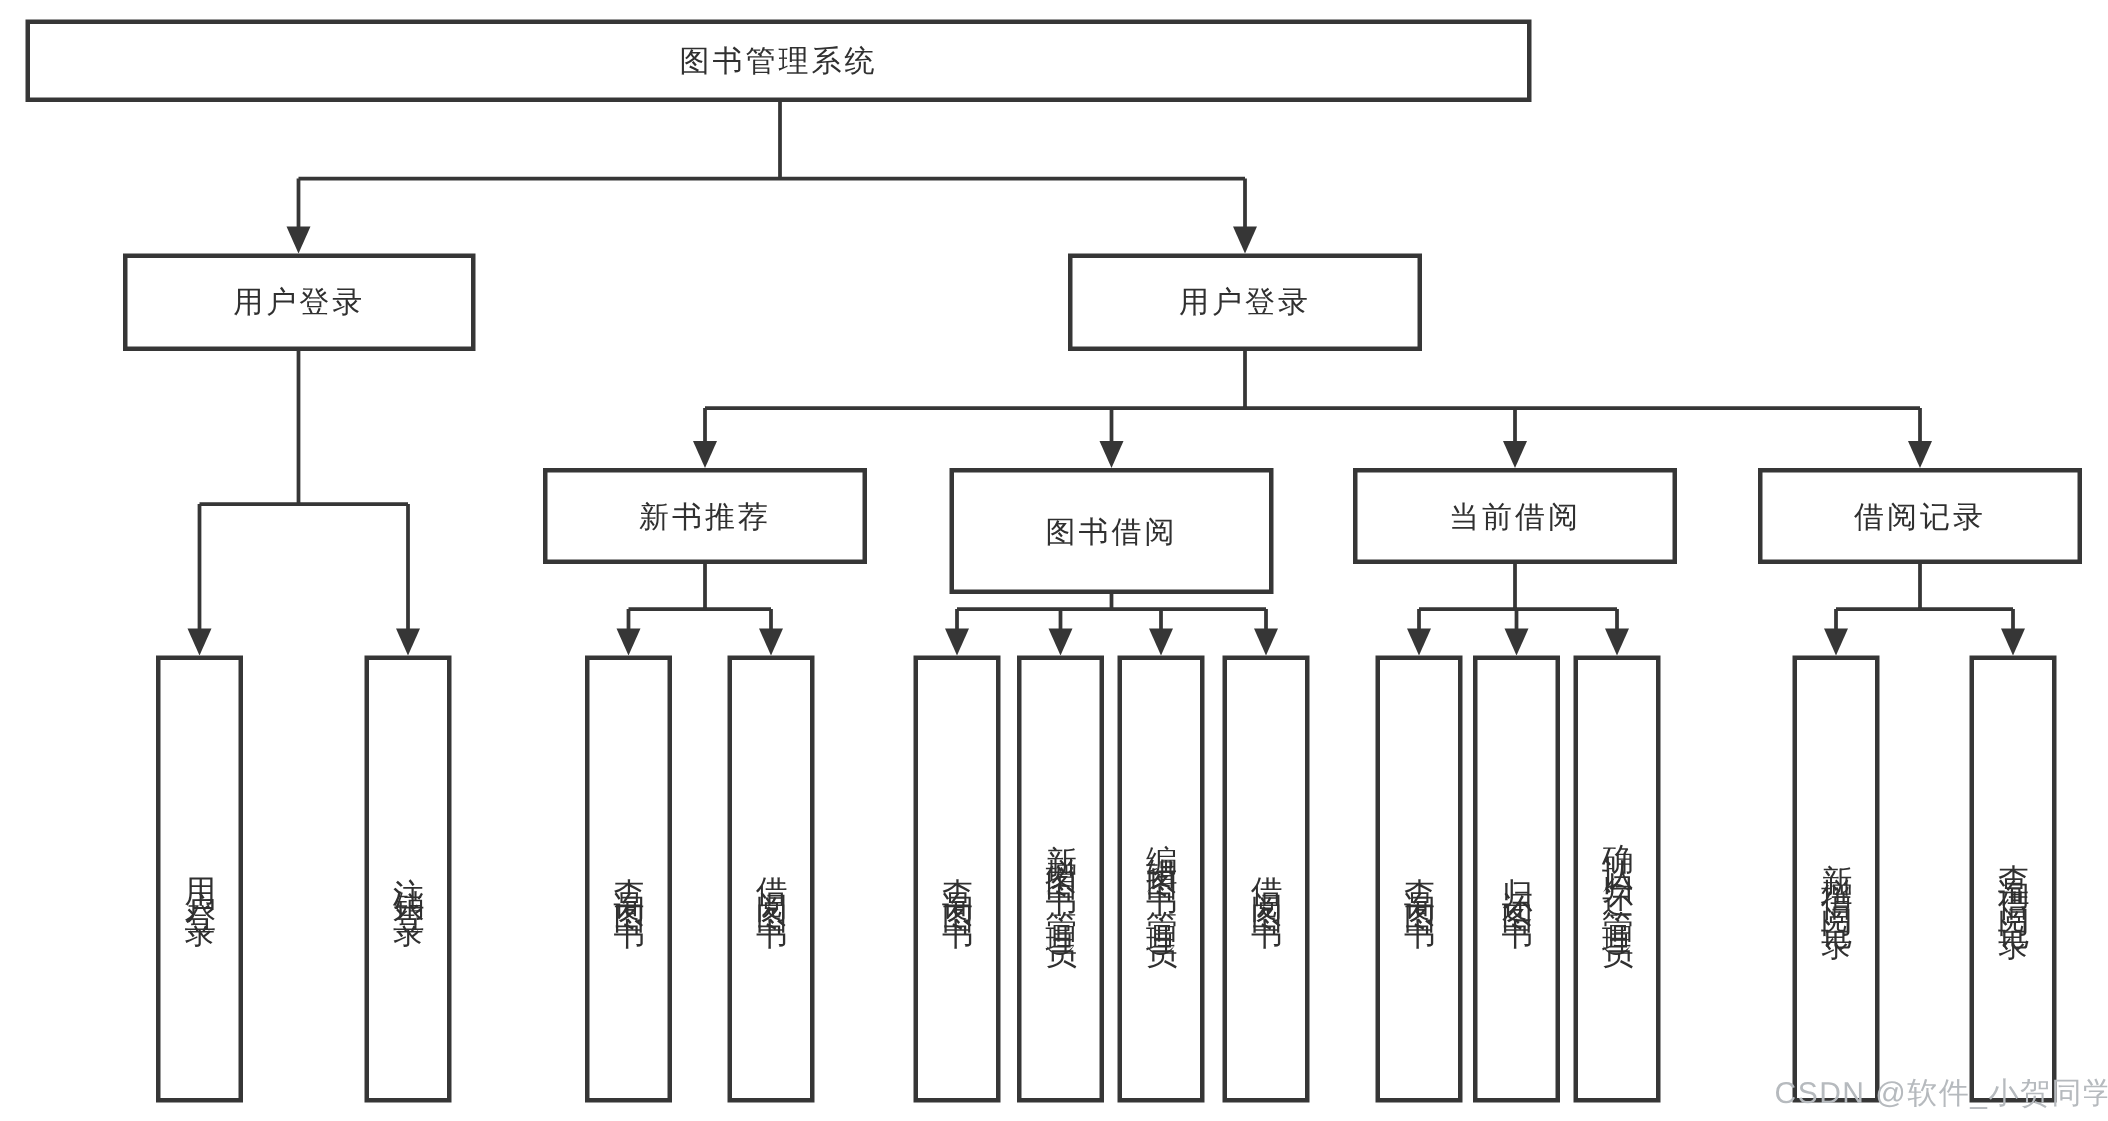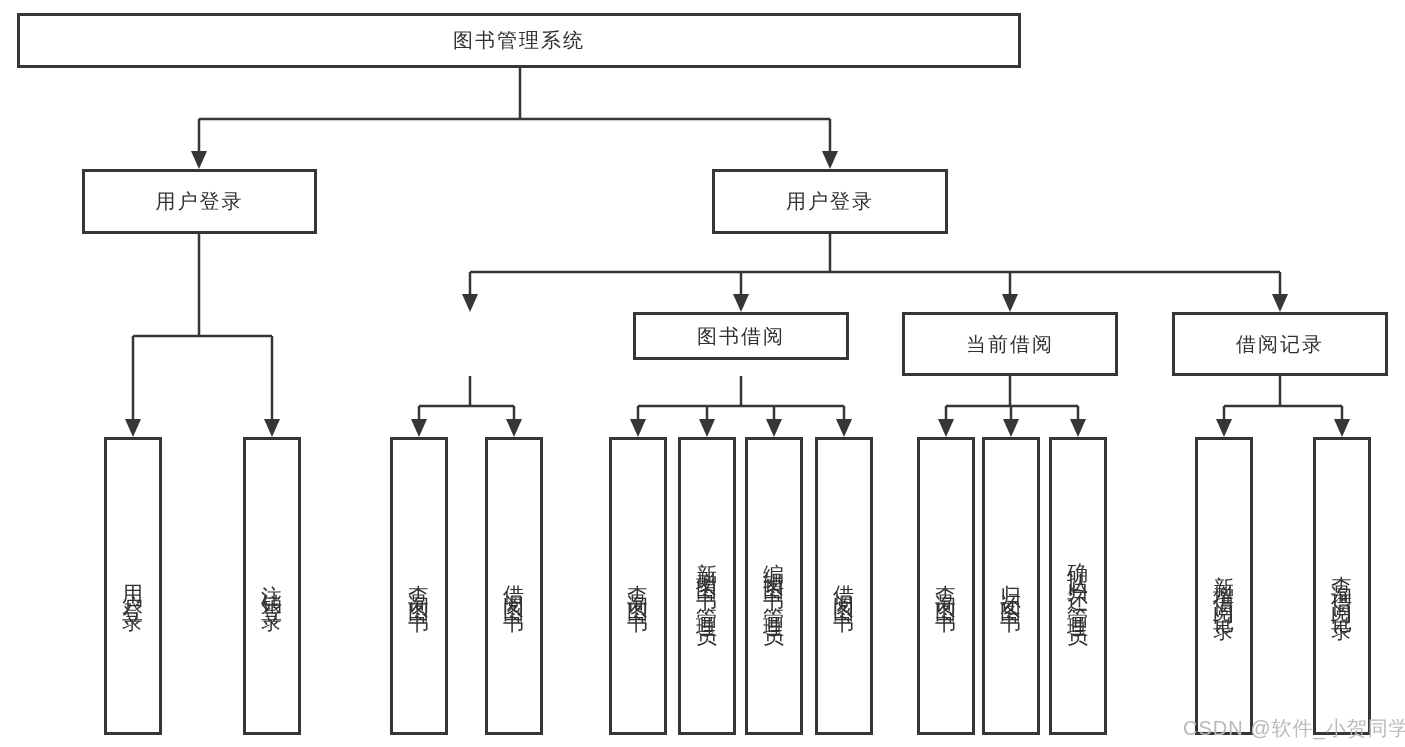--- a/index.html
+++ b/index.html
@@ -91,21 +91,22 @@
       <polygon points="1216,419 1232,419 1224,437"></polygon>
       <polygon points="1334,419 1350,419 1342,437"></polygon>
     </g>
   </svg>
 
   <div class="node h" style="left:17px;top:13px;width:1004px;height:55px">图书管理系统</div>
 
   <div class="node h" style="left:82px;top:169px;width:235px;height:65px">用户登录</div>
   <div class="node h" style="left:712px;top:169px;width:236px;height:65px">用户登录</div>
 
-  <div class="node h" style="left:633px;top:312px;width:216px;height:48px">图书借阅</div>
+  <div class="node h" style="left:362px;top:312px;width:216px;height:64px">新书推荐</div>
+  <div class="node h" style="left:633px;top:312px;width:216px;height:84px">图书借阅</div>
   <div class="node h" style="left:902px;top:312px;width:216px;height:64px">当前借阅</div>
   <div class="node h" style="left:1172px;top:312px;width:216px;height:64px">借阅记录</div>
 
   <div class="node v" style="left:104px;top:437px;width:58px;height:298px">用户登录</div>
   <div class="node v" style="left:243px;top:437px;width:58px;height:298px">注销登录</div>
 
   <div class="node v" style="left:390px;top:437px;width:58px;height:298px">查询图书</div>
   <div class="node v" style="left:485px;top:437px;width:58px;height:298px">借阅图书</div>
 
   <div class="node v" style="left:609px;top:437px;width:58px;height:298px">查询图书</div>

